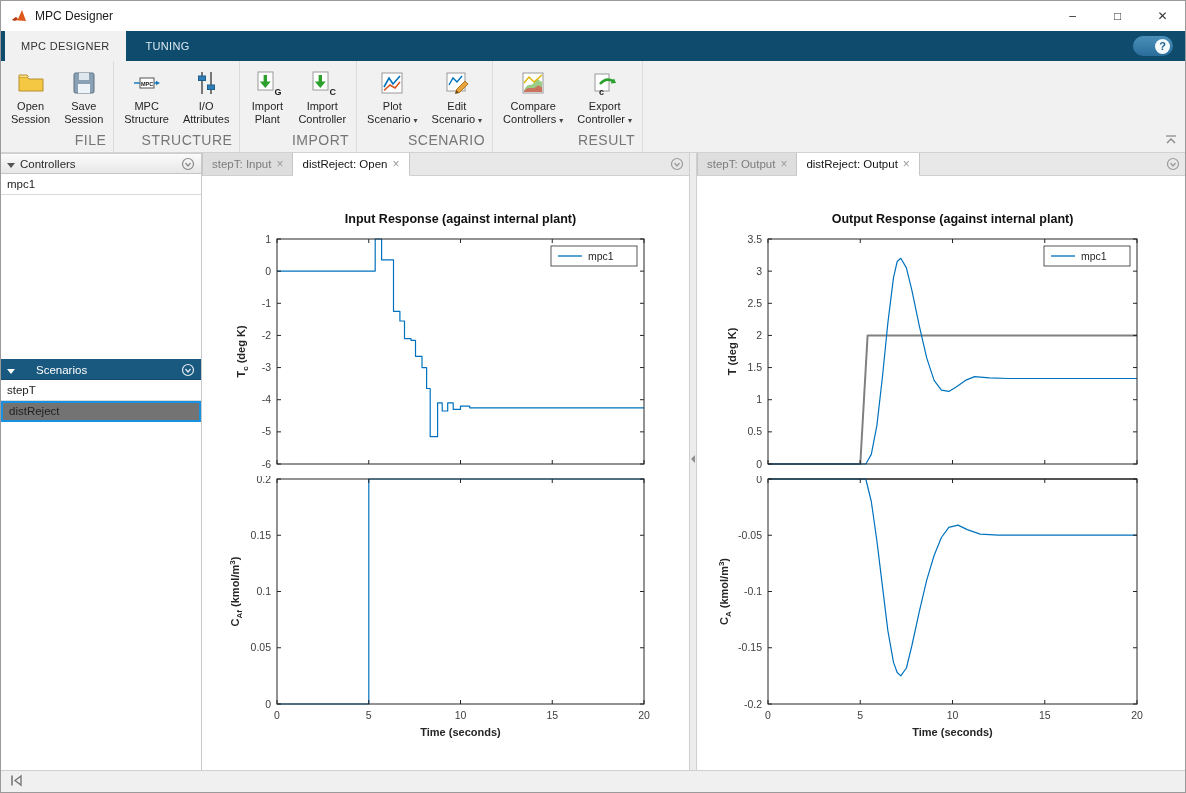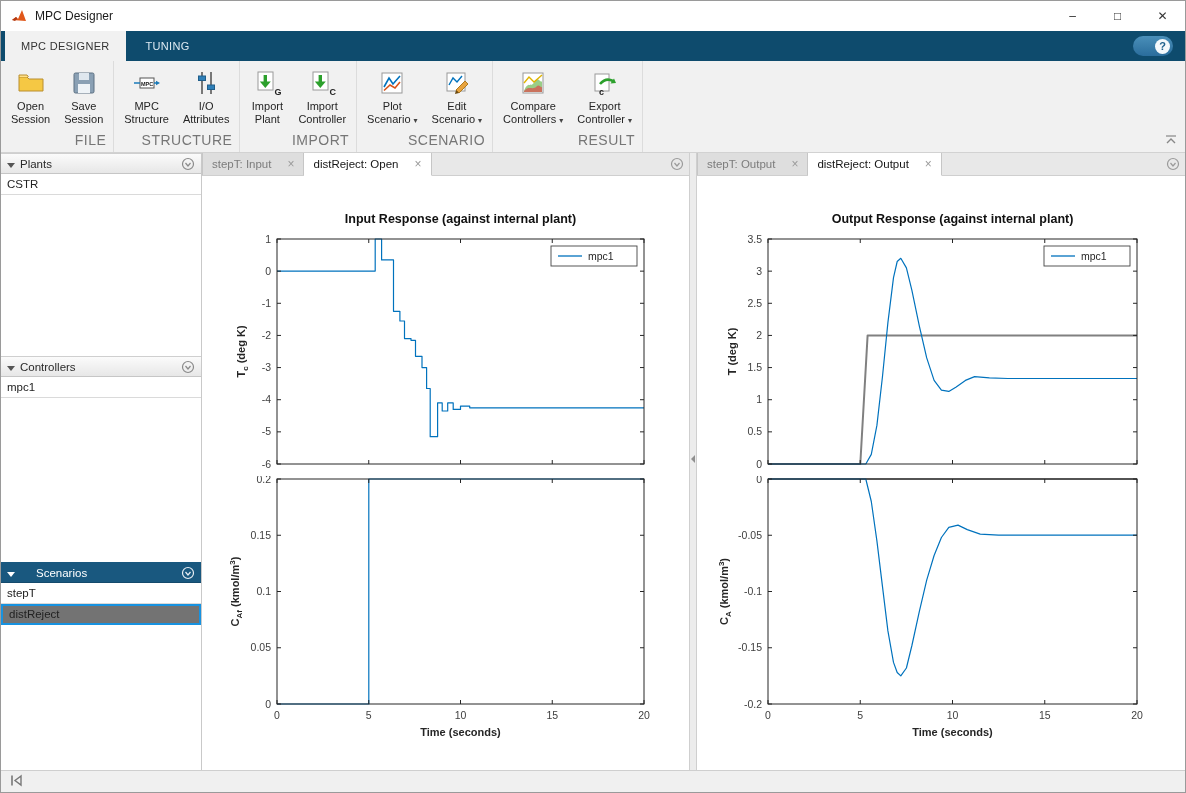--- a/index.html
+++ b/index.html
@@ -53,21 +53,21 @@
   .panel-body { flex:1; background:#fff; overflow:hidden; }
   .list-item { height:21px; line-height:20px; padding:0 6px; font-size:11.5px; color:#222;
                border-bottom:1px solid #dadada; cursor:pointer; }
   .list-item.sel { border:2px solid #1792e0; line-height:17px; background:#737373; }
 
   
   .doc-group { display:flex; flex-direction:column; background:#fff; min-width:0; }
   .doc-group.left { width:487px; flex:0 0 auto; }
   .doc-group.right { flex:1; }
   .tabbar { height:23px; background:#e8e8e8; border-bottom:1px solid #cfcfcf; display:flex; position:relative; }
-  .dtab { padding:1px 9px; display:flex; align-items:center; gap:16px; font-size:11.5px; background:#dedede;
+  .dtab { padding:1px 9px; display:flex; align-items:center; gap:5px; font-size:11.5px; background:#dedede;
           color:#7c7c7c; border-right:1px solid #c6c6c6; cursor:pointer; }
   .dtab:first-child { border-left:1px solid #c6c6c6; }
   .dtab.active { background:#fff; color:#161616; margin-bottom:-1px; z-index:2; border-bottom:1px solid #fff; }
   .dtab-close { font-size:12px; color:#9a9a9a; cursor:pointer; }
   .tab-actions { position:absolute; right:5px; top:4px; cursor:pointer; }
   .plots { position:relative; flex:1; background:#fff; }
   svg.plot { position:absolute; left:0; }
   svg text { font-family:"Liberation Sans","DejaVu Sans",sans-serif; }
 
   
@@ -264,37 +264,20 @@
             <polyline points="2,8 6,4 10,8" fill="none" stroke="#888" stroke-width="1.4"></polyline>
           </svg>
       </span>
     </div>
   </div>
 
   <div class="main">
 
     <div class="sidebar">
 
-      <div class="panel" style="height:203px">
-        <div class="panel-header">
-          <span><svg width="8" height="6" viewBox="0 0 8 6">
-                <polygon points="0,1 8,1 4,6" fill="#555"></polygon>
-              </svg></span>
-          <span class="ptitle">Plants</span>
-          <span class="pact">
-              <svg width="14" height="14" viewBox="0 0 14 14">
-                <circle cx="7" cy="7" r="5.5" fill="none" stroke="#8a8a8a" stroke-width="1.2"></circle>
-                <polyline points="4.5,6 7,9 9.5,6" fill="none" stroke="#8a8a8a" stroke-width="1.2"></polyline>
-              </svg>
-            </span>
-        </div>
-        <div class="panel-body">
-          <div class="list-item">CSTR</div>
-        </div>
-      </div>
 
       <div class="panel" style="height:206px">
         <div class="panel-header">
           <span><svg width="8" height="6" viewBox="0 0 8 6">
                 <polygon points="0,1 8,1 4,6" fill="#555"></polygon>
               </svg></span>
           <span class="ptitle">Controllers</span>
           <span class="pact">
               <svg width="14" height="14" viewBox="0 0 14 14">
                 <circle cx="7" cy="7" r="5.5" fill="none" stroke="#8a8a8a" stroke-width="1.2"></circle>

